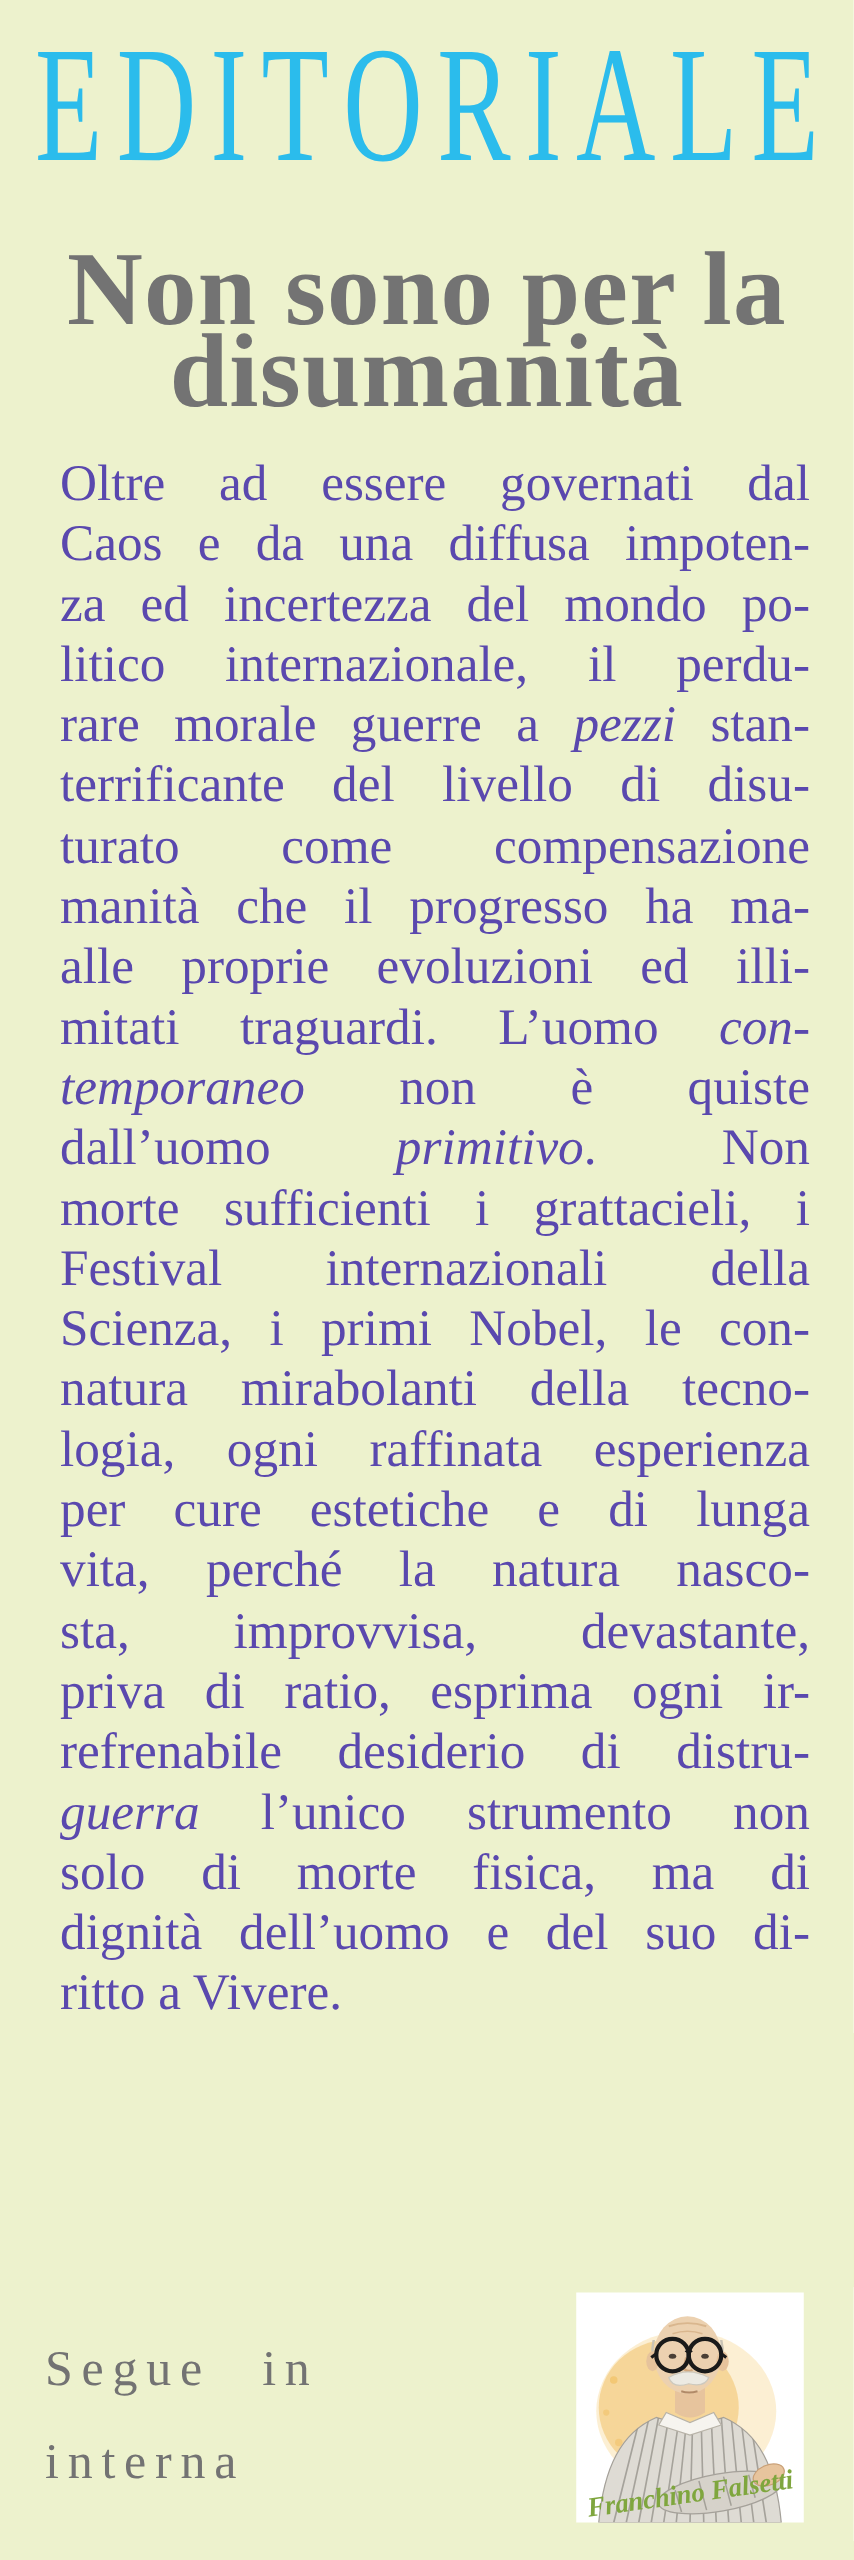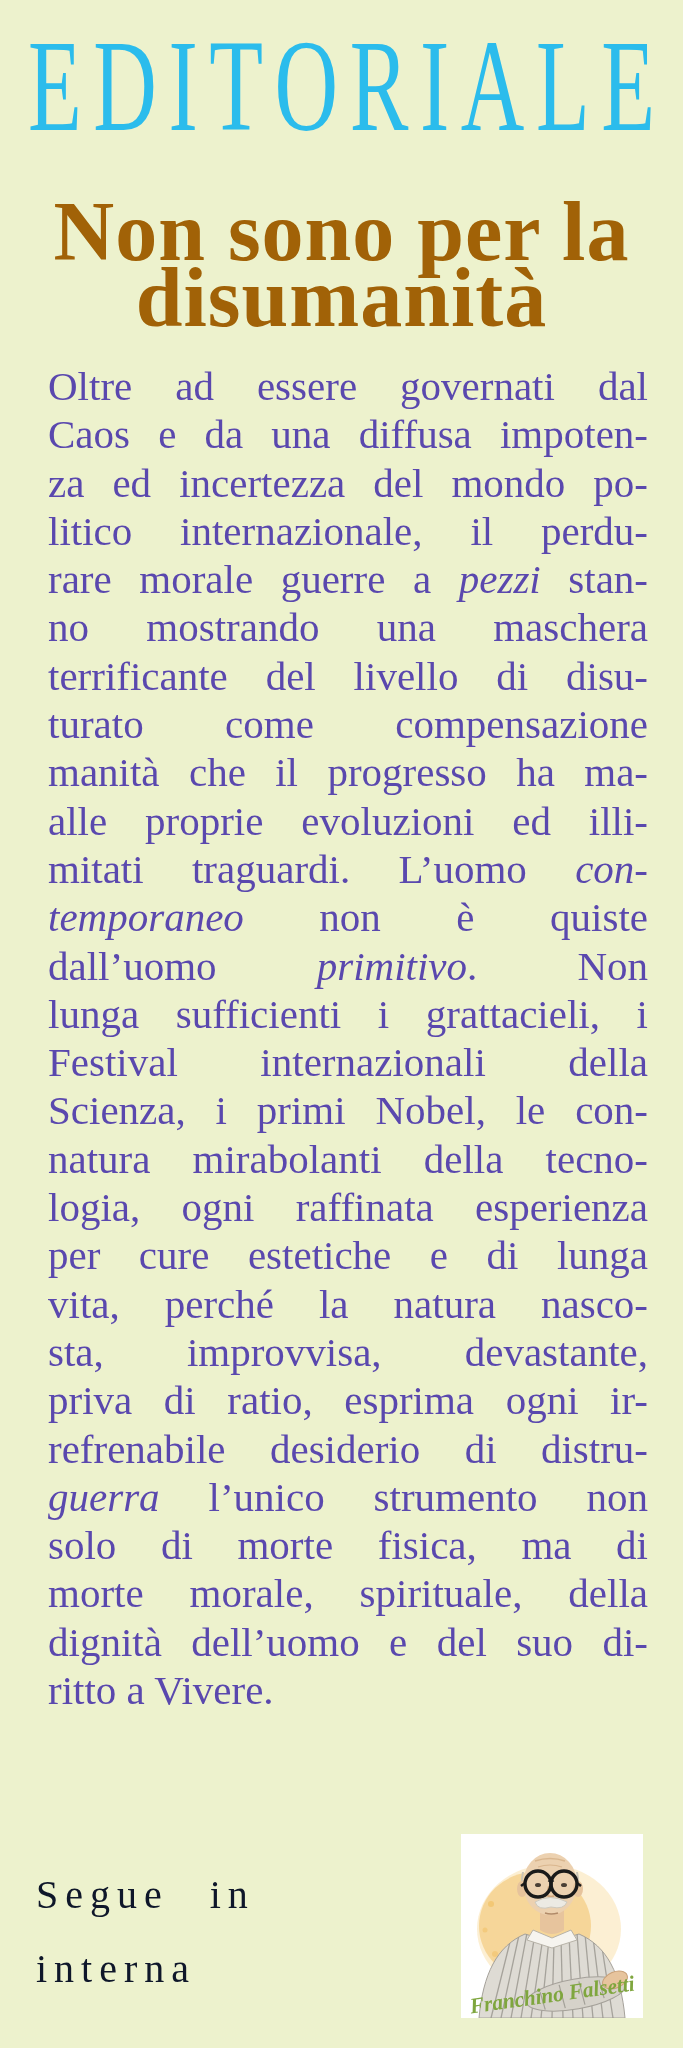--- a/index.html
+++ b/index.html
@@ -104,57 +104,55 @@
       <span>I</span>
       <span>T</span>
       <span>O</span>
       <span>R</span>
       <span>I</span>
       <span>A</span>
       <span>L</span>
       <span>E</span>
     </div>
 
-  <h1 id="headline" style="color: #a16207;">
+  <h1 id="headline" style="color: #737373;">
     <div>Non sono per la</div>
     <div>disumanità</div>
   </h1>
 
   <div id="body" style="color: rgb(90, 72, 174);">
       <div class="bline"><span>Oltre ad essere governati dal</span></div>
       <div class="bline"><span>Caos e da una diffusa impoten-</span></div>
       <div class="bline"><span>za ed incertezza del mondo po-</span></div>
       <div class="bline"><span>litico internazionale, il perdu-</span></div>
       <div class="bline"><span>rare morale guerre a </span><i>pezzi</i><span> stan-</span></div>
-      <div class="bline"><span>no mostrando una maschera</span></div>
       <div class="bline"><span>terrificante del livello di disu-</span></div>
       <div class="bline"><span>turato come compensazione</span></div>
       <div class="bline"><span>manità che il progresso ha ma-</span></div>
       <div class="bline"><span>alle proprie evoluzioni ed illi-</span></div>
       <div class="bline"><span>mitati traguardi. L’uomo </span><i>con-</i></div>
       <div class="bline"><i>temporaneo</i><span> non è quiste</span></div>
       <div class="bline"><span>dall’uomo </span><i>primitivo</i><span>. Non</span></div>
-      <div class="bline"><span>lunga sufficienti i grattacieli, i</span></div>
+      <div class="bline"><span>morte sufficienti i grattacieli, i</span></div>
       <div class="bline"><span>Festival internazionali della</span></div>
       <div class="bline"><span>Scienza, i primi Nobel, le con-</span></div>
       <div class="bline"><span>natura mirabolanti della tecno-</span></div>
       <div class="bline"><span>logia, ogni raffinata esperienza</span></div>
       <div class="bline"><span>per cure estetiche e di lunga</span></div>
       <div class="bline"><span>vita, perché la natura nasco-</span></div>
       <div class="bline"><span>sta, improvvisa, devastante,</span></div>
       <div class="bline"><span>priva di ratio, esprima ogni ir-</span></div>
       <div class="bline"><span>refrenabile desiderio di distru-</span></div>
       <div class="bline"><i>guerra</i><span> l’unico strumento non</span></div>
       <div class="bline"><span>solo di morte fisica, ma di</span></div>
-      <div class="bline"><span>morte morale, spirituale, della</span></div>
       <div class="bline"><span>dignità dell’uomo e del suo di-</span></div>
       <div class="bline last"><span>ritto a Vivere.</span></div>
     </div>
 
-  <div id="continuation" style="color: #0f172a;">
+  <div id="continuation" style="color: #737373;">
     <div>Segue in</div>
     <div>interna</div>
   </div>
 
   <div id="portrait" style="background: rgb(255, 255, 255);">
     <svg width="182" height="184" viewBox="0 0 182 184" xmlns="http://www.w3.org/2000/svg">
       <defs>
         <clipPath id="shirtClip">
           <path d="M18,184 C22,140 36,112 64,100 L91,108 L118,100 C146,112 160,140 164,184 Z"></path>
         </clipPath>

